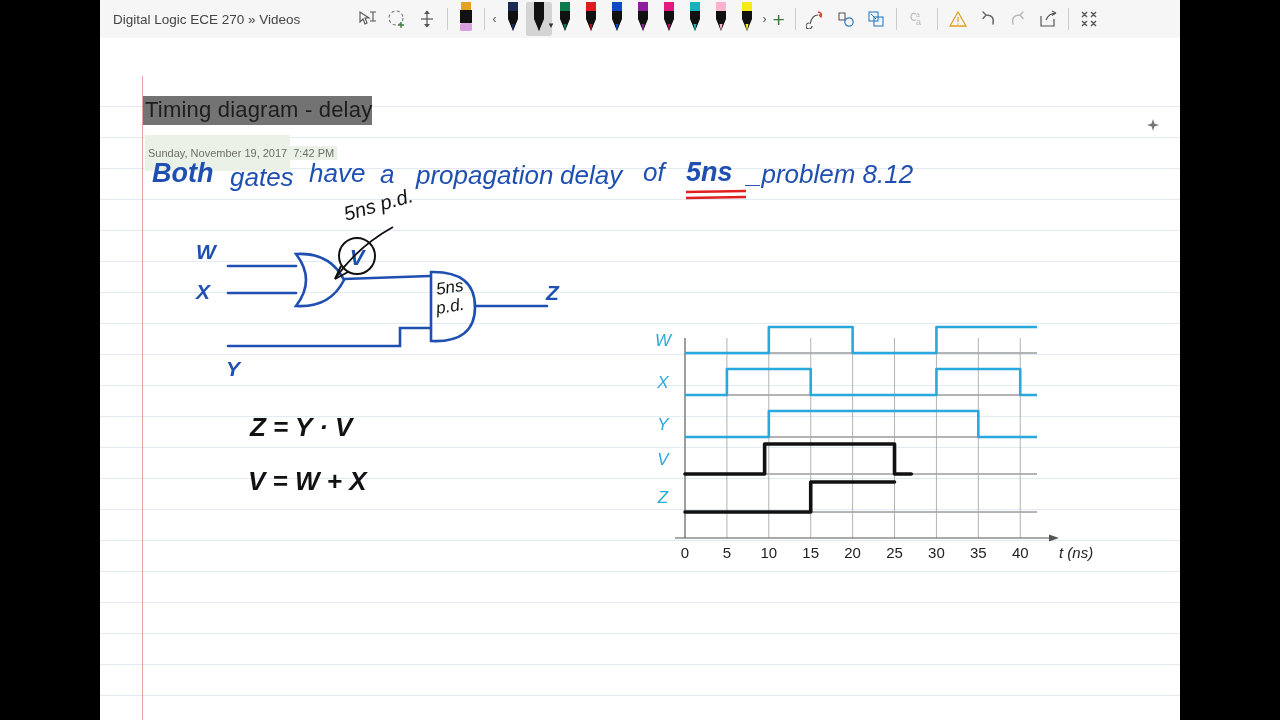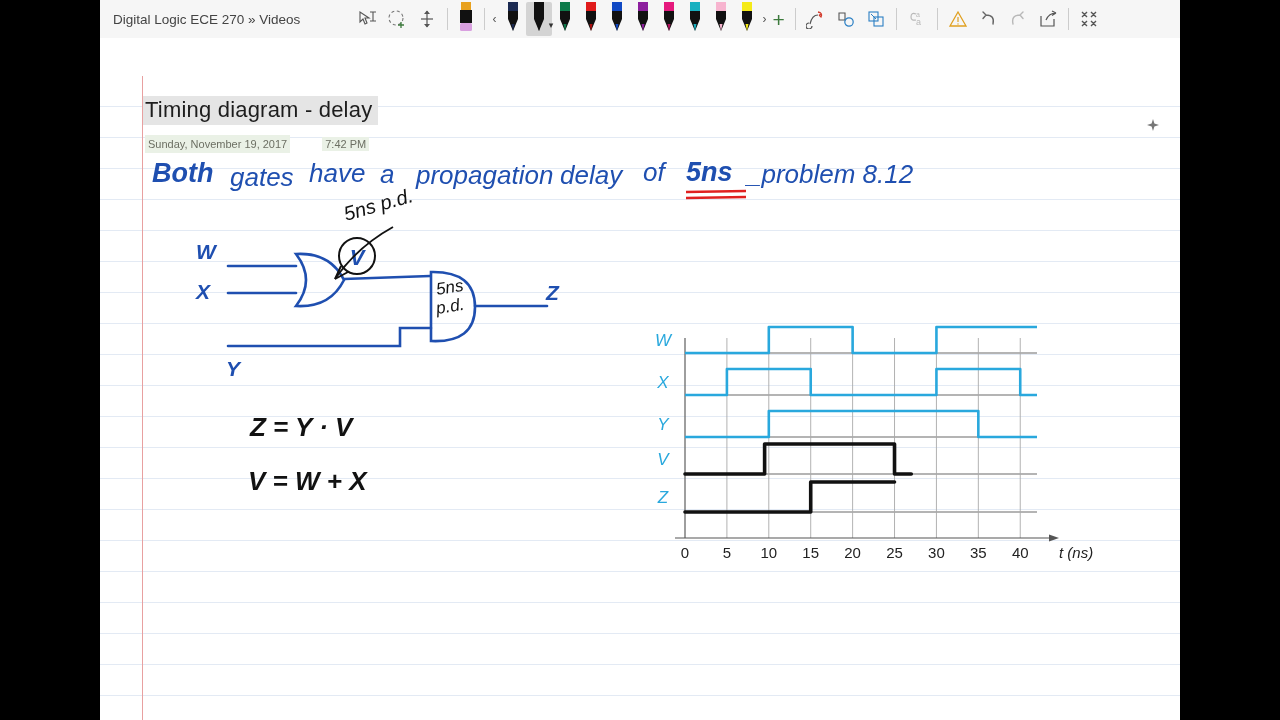--- a/index.html
+++ b/index.html
@@ -28,25 +28,25 @@
   .signin{position:absolute;right:14px;top:7px;width:68px;height:24px;background:#dcdcdc;color:#333;font-size:12.5px;
           display:flex;align-items:center;justify-content:center;border:none;}
 
   
   .page{position:absolute;left:0;top:76px;width:1080px;height:644px;background:#fff;overflow:hidden;}
   .rules{position:absolute;inset:0;
      background:repeating-linear-gradient(to bottom,transparent 0px,transparent 30px,#e3eaf4 30px,#e3eaf4 31px);}
   .margin-line{position:absolute;left:42px;top:0;width:1px;height:644px;background:#e8a0a0;}
 
   
-  .title{position:absolute;left:43px;top:20px;background:#e5e5e5;padding:1px 6px 2px 2px;
+  .title{position:absolute;left:43px;top:20px;background:#737373;padding:1px 0 2px 2px;
          font-size:22px;color:#1d1d1d;letter-spacing:.2px;}
   .datebar{position:absolute;left:45px;top:59px;display:flex;align-items:center;}
-  .dt{font-size:11px;color:#6c6f63;background:#eaf1e6;padding:3px 3px;}
-  .tm{font-size:11px;color:#6c6f63;background:#eaf1e6;padding:1px 3px;margin-left:32px;}
+  .dt{font-size:11px;color:#6c6f63;background:#eaf1e6;padding:12px 3px;}
+  .tm{font-size:11px;color:#6c6f63;background:#eaf1e6;padding:1px 3px;}
 
   .moveicon{position:absolute;left:1046px;top:42px;width:14px;height:14px;}
 
   .ink{position:absolute;left:0;top:0;width:1080px;height:644px;}
   .ink text{font-family:"Liberation Sans",sans-serif;}
 </style>
 </head>
 <body>
 
 <div id="app">

